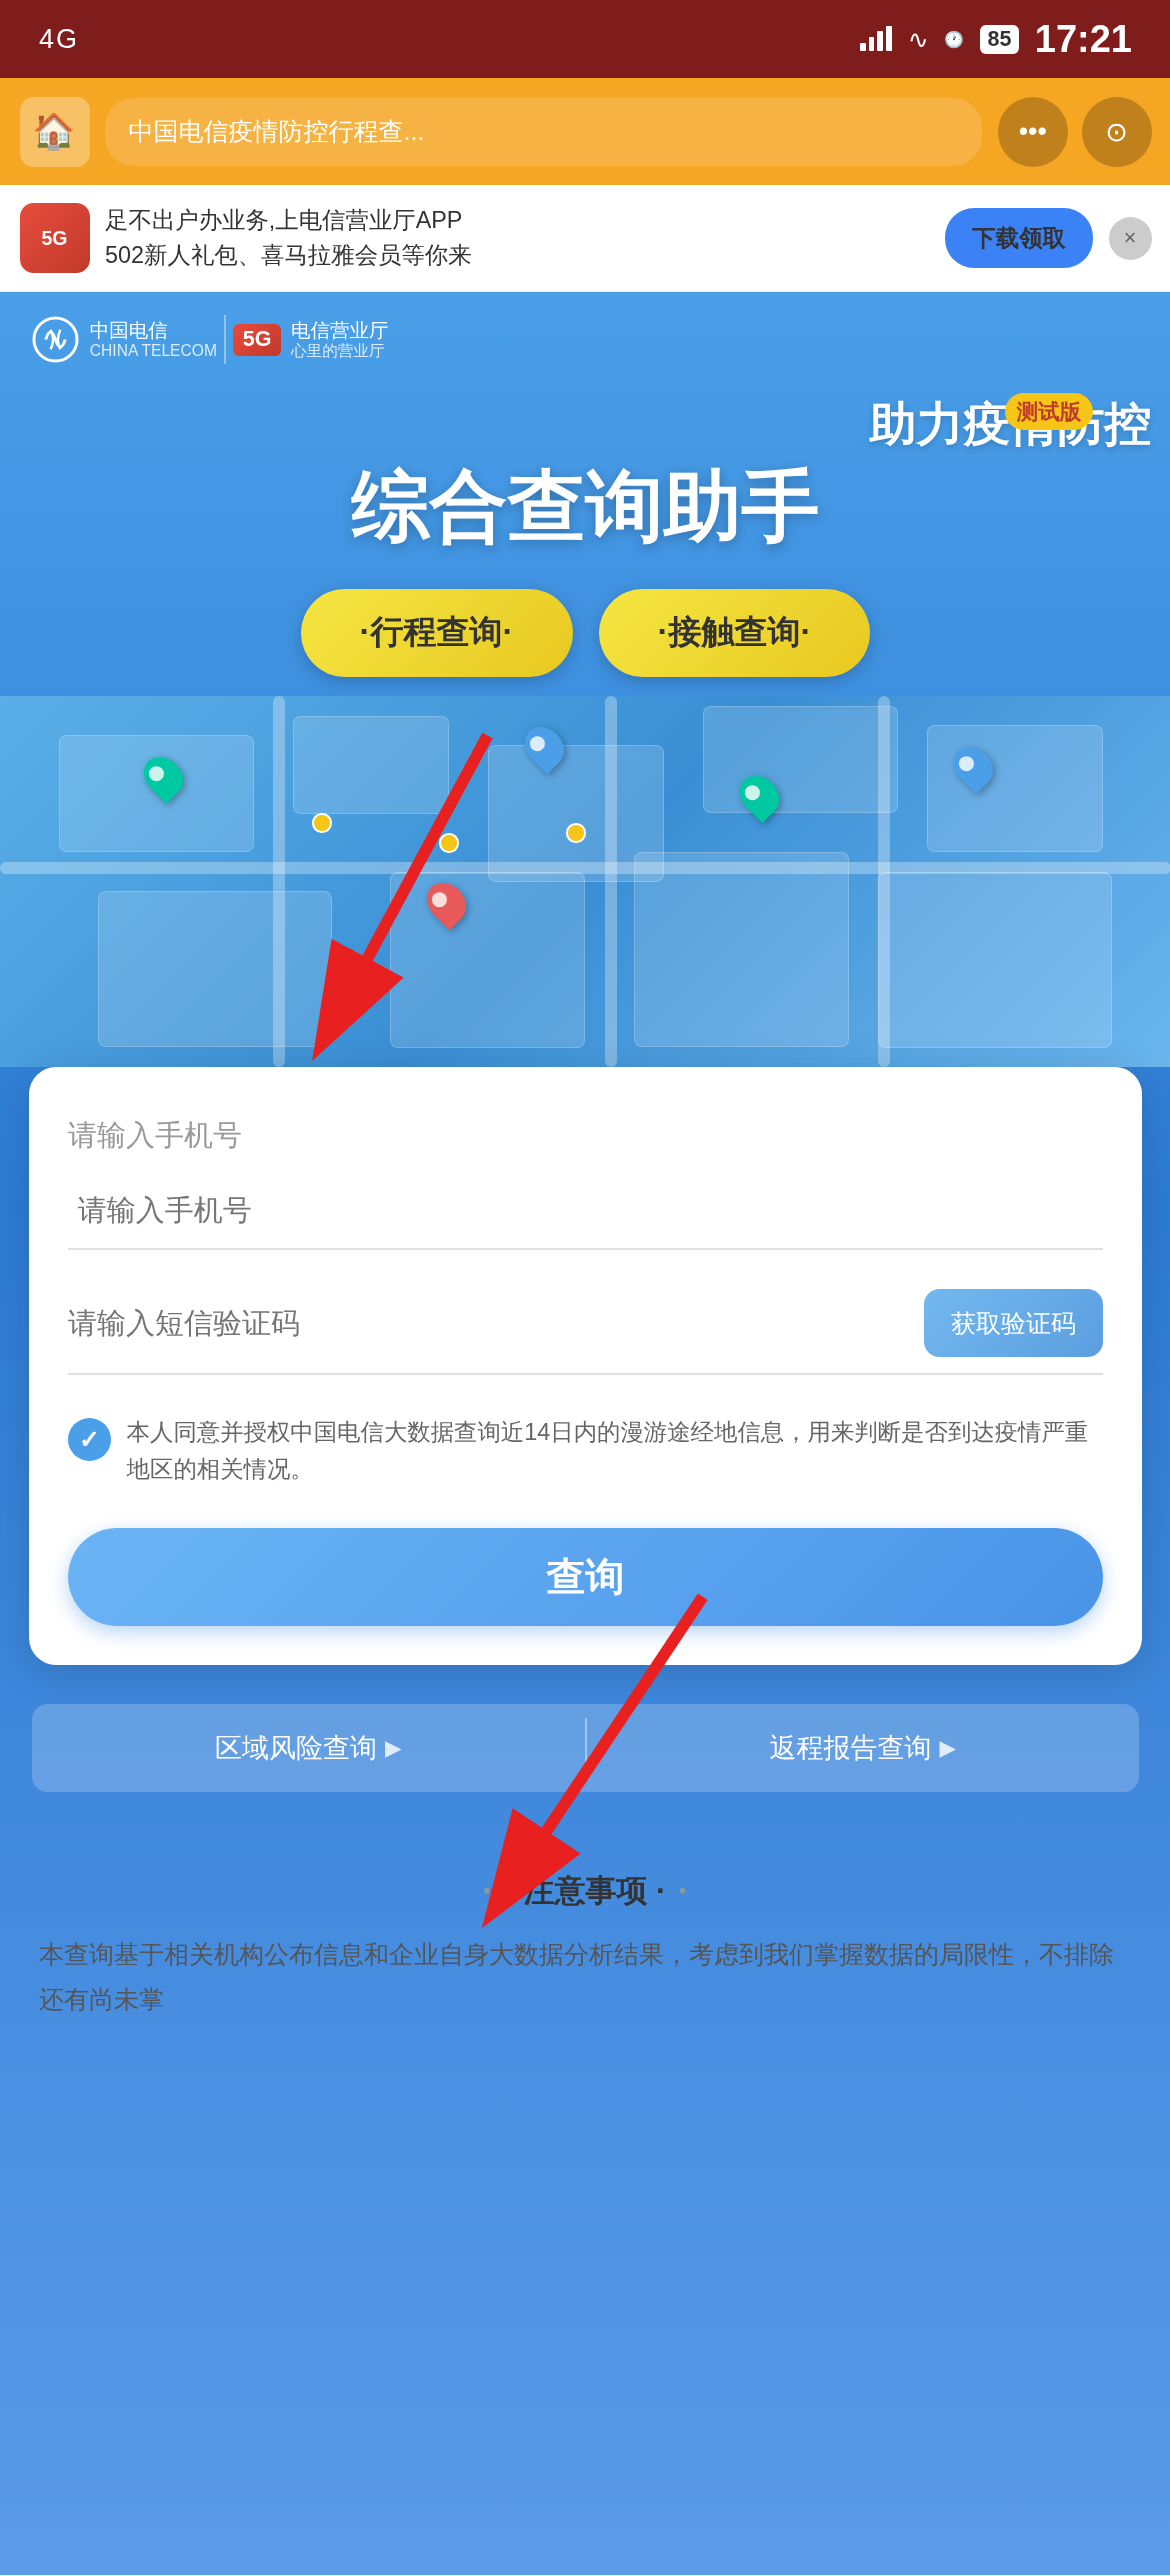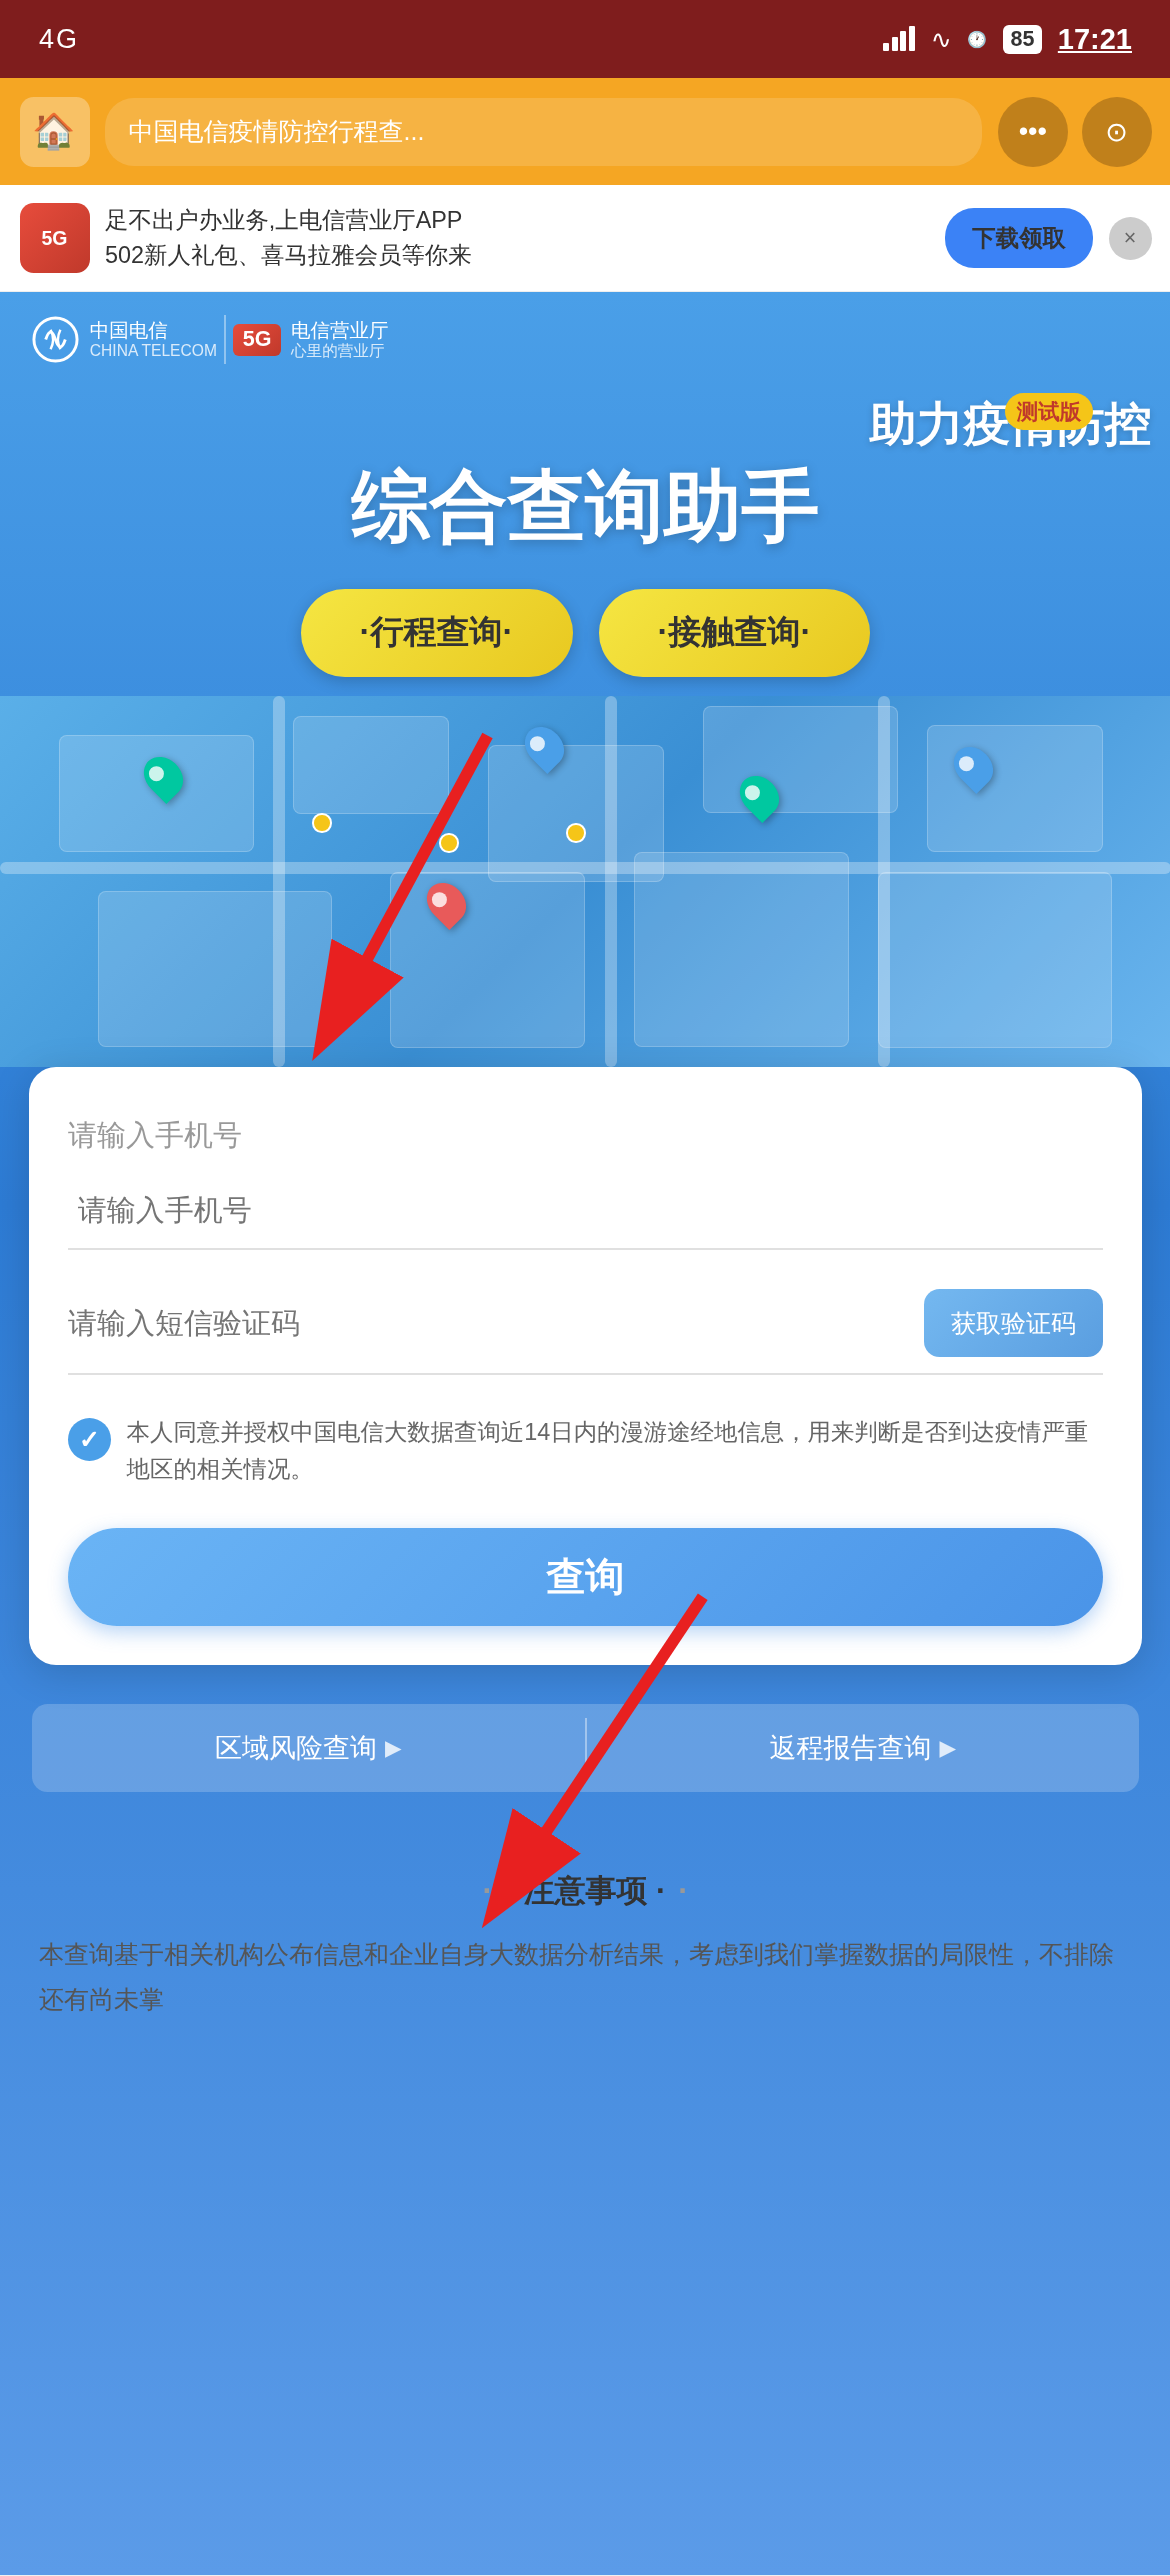--- a/index.html
+++ b/index.html
@@ -49,24 +49,23 @@
     }
     .battery-box {
       background: white;
       color: #333;
       border-radius: 5.9px;
       padding: 2px 7.8px;
       font-size: 21.5px;
       font-weight: bold;
     }
     .time-text {
-      font-size: 29px;
+      font-size: 38px;
       font-weight: 600;
       color: white;
-      text-decoration: underline;
     }
 
     
     .browser-bar {
       background: #f5a623;
       height: 107px;
       display: flex;
       align-items: center;
       padding: 0 19.5px;
       gap: 15.6px;

